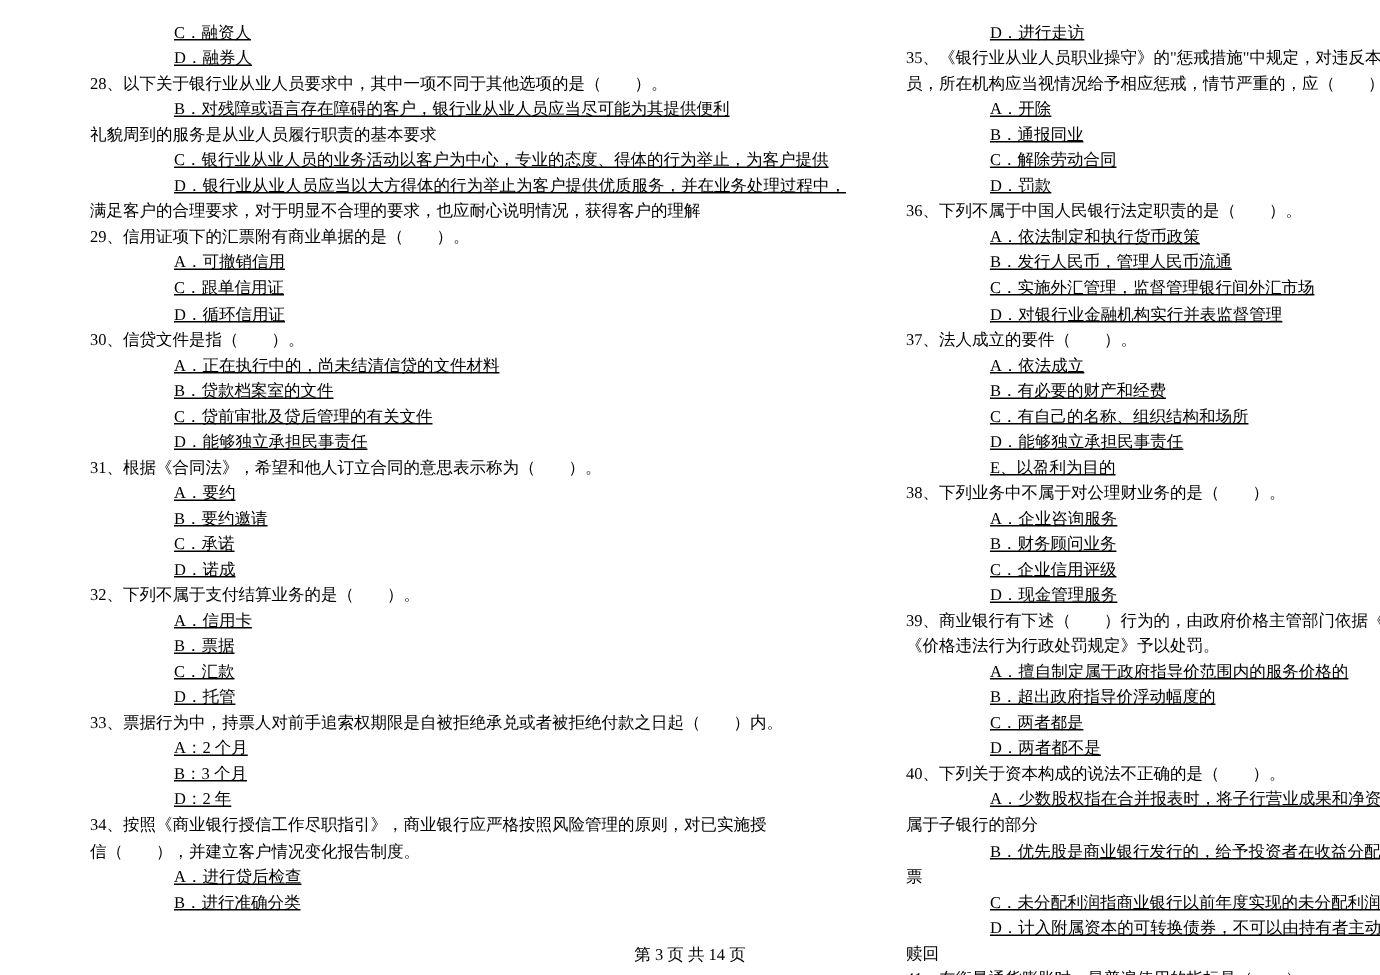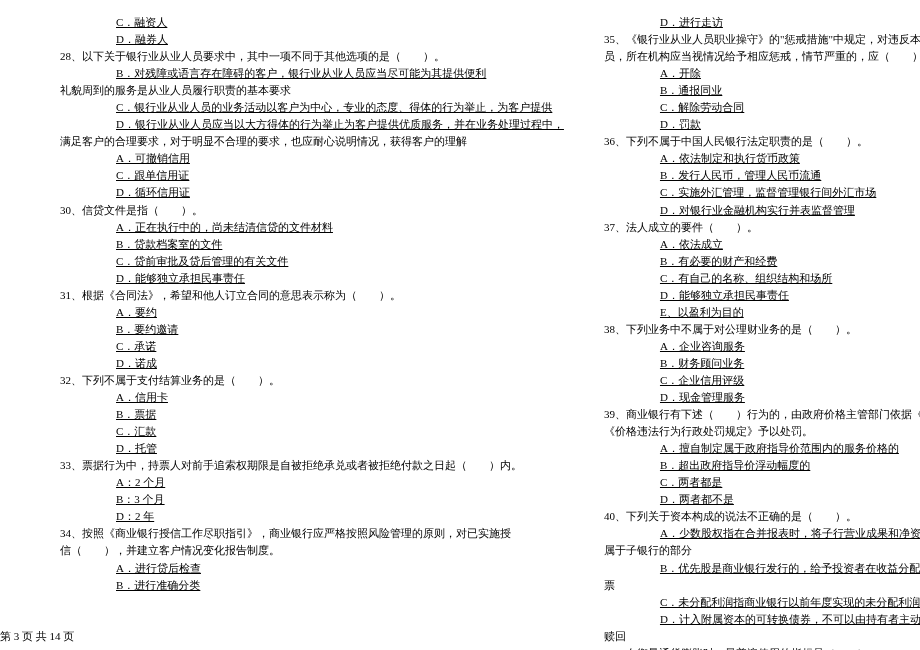--- a/index.html
+++ b/index.html
@@ -26,36 +26,38 @@
   .line {
     white-space: pre;
   }
   .indent0 { padding-left: 0; }
   .indent2 { padding-left: 56px; text-decoration: underline; }
   .footer {
     position: absolute;
     bottom: 6px;
     left: 0;
     right: 0;
+    text-align: center;
     font-size: 11px;
   }
 </style>
 </head>
 <body>
 
 <div class="page">
   <div class="column" id="col-left">
       <div class="line indent2">C．融资人</div>
       <div class="line indent2">D．融券人</div>
       <div class="line indent0">28、以下关于银行业从业人员要求中，其中一项不同于其他选项的是（　　）。</div>
       <div class="line indent2">B．对残障或语言存在障碍的客户，银行业从业人员应当尽可能为其提供便利</div>
       <div class="line indent0">礼貌周到的服务是从业人员履行职责的基本要求</div>
       <div class="line indent2">C．银行业从业人员的业务活动以客户为中心，专业的态度、得体的行为举止，为客户提供</div>
       <div class="line indent2">D．银行业从业人员应当以大方得体的行为举止为客户提供优质服务，并在业务处理过程中，</div>
       <div class="line indent0">满足客户的合理要求，对于明显不合理的要求，也应耐心说明情况，获得客户的理解</div>
+      <div class="line indent0">29、信用证项下的汇票附有商业单据的是（　　）。</div>
       <div class="line indent2">A．可撤销信用</div>
       <div class="line indent2">C．跟单信用证</div>
       <div class="line indent2">D．循环信用证</div>
       <div class="line indent0">30、信贷文件是指（　　）。</div>
       <div class="line indent2">A．正在执行中的，尚未结清信贷的文件材料</div>
       <div class="line indent2">B．贷款档案室的文件</div>
       <div class="line indent2">C．贷前审批及贷后管理的有关文件</div>
       <div class="line indent2">D．能够独立承担民事责任</div>
       <div class="line indent0">31、根据《合同法》，希望和他人订立合同的意思表示称为（　　）。</div>
       <div class="line indent2">A．要约</div>

